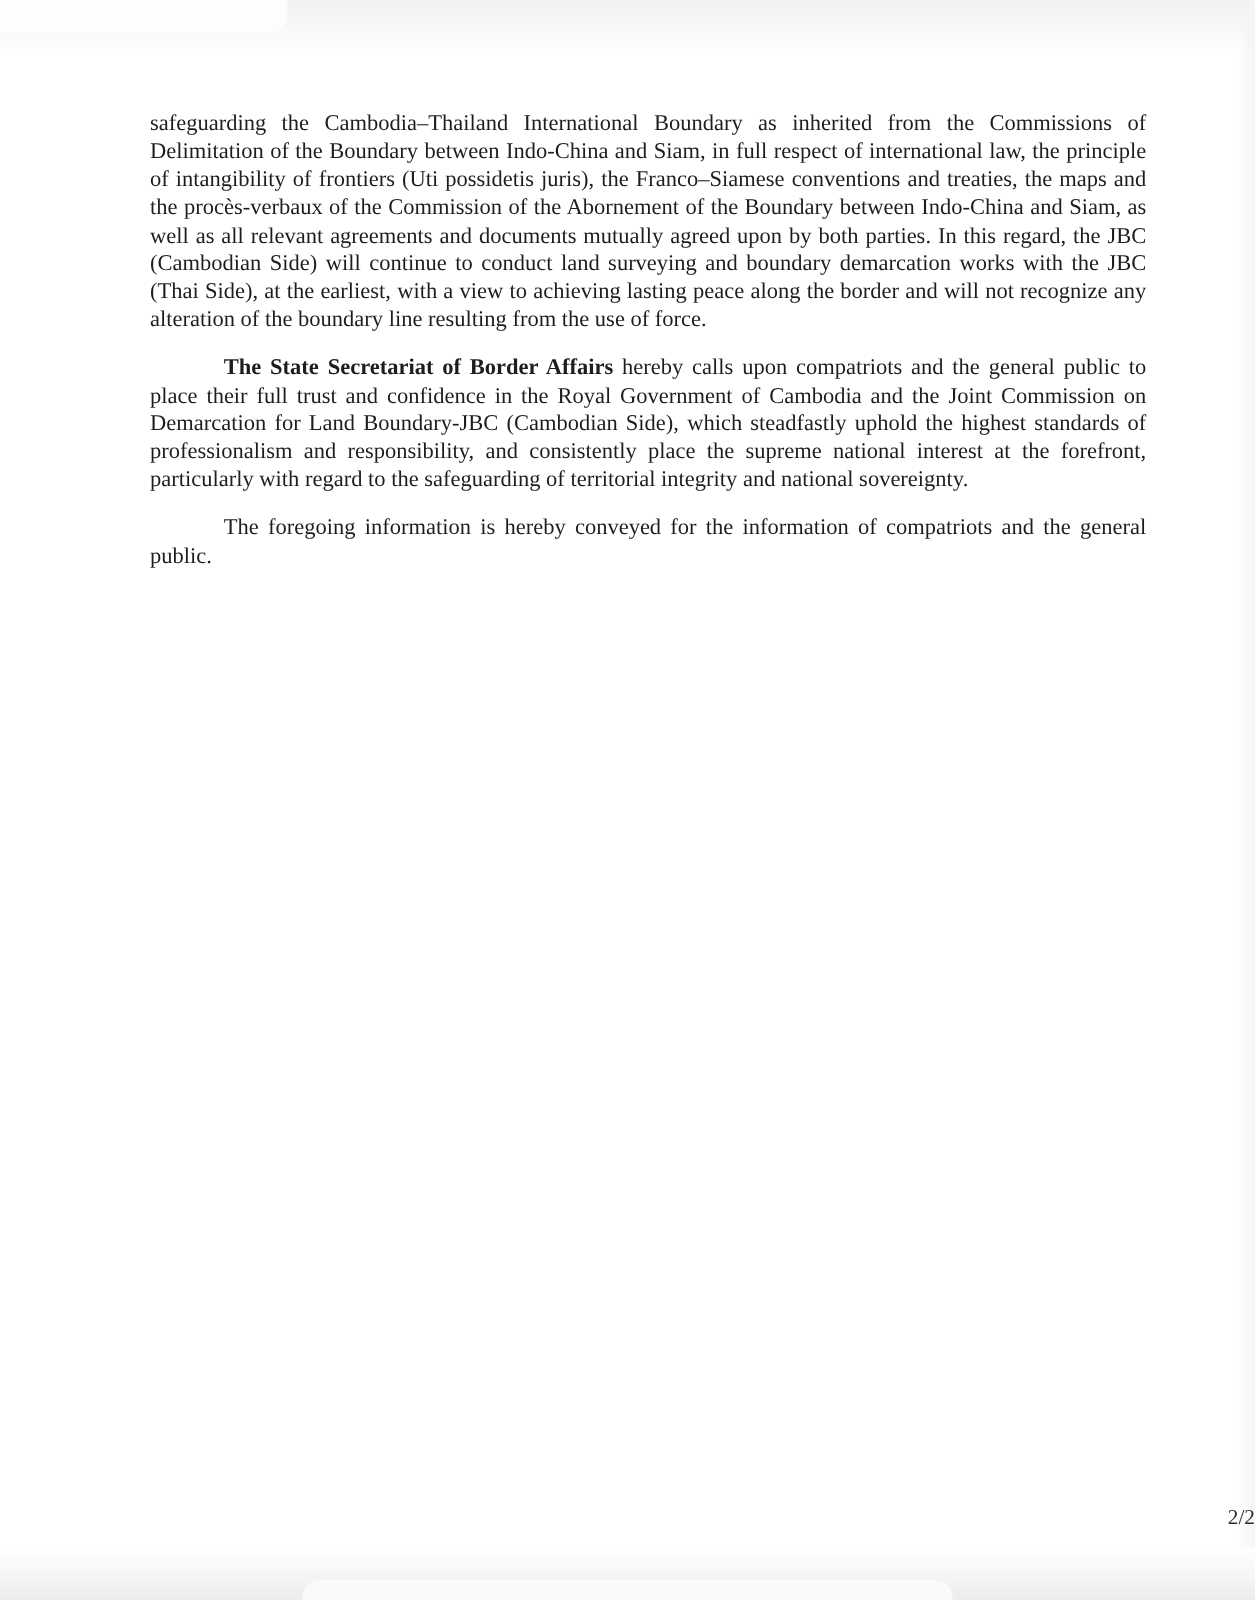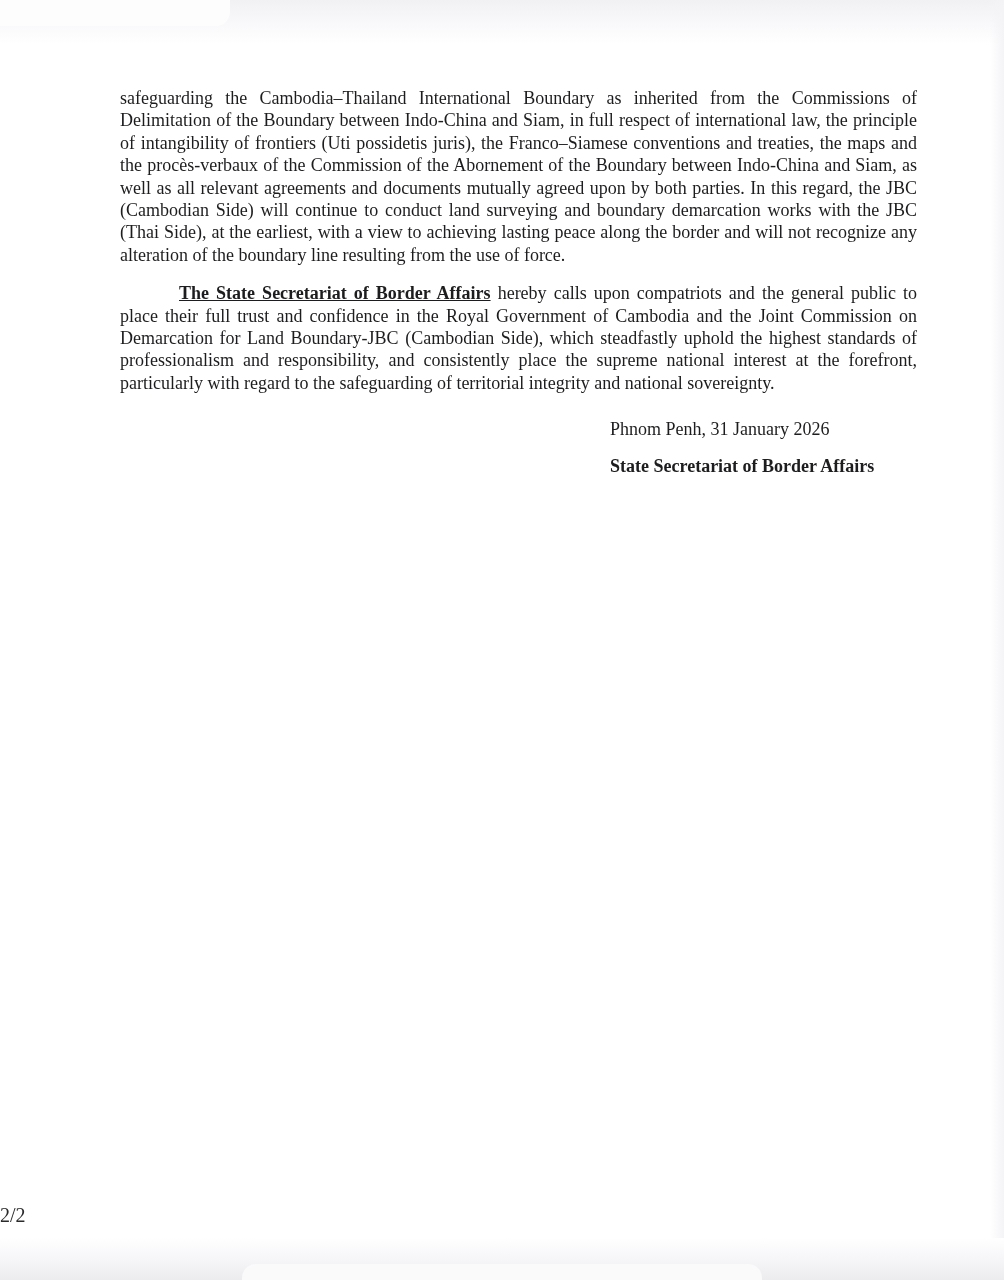--- a/index.html
+++ b/index.html
@@ -63,59 +63,56 @@
     font-size: 18px;
     line-height: 22.4px;
   }
   .para {
     text-align: justify;
     margin: 0 0 16px 0;
   }
   .para.indent {
     text-indent: 59px;
   }
-  .para span.seg-bold   { font-weight: bold; text-decoration: underline; }
+  .para span.seg-bold   { font-weight: bold; }
   .para span.seg-italic { }
 
   .signature-block {
     margin-top: 24px;
     margin-left: 490px;
   }
   .sig-line {
     font-size: 18px;
     line-height: 22px;
   }
   .sig-place-date { margin-bottom: 15px; }
   .sig-signatory  { font-weight: bold; }
 
   .page-footer {
     position: absolute;
     left: 0; right: 0;
     top: 1204px;
-    text-align: left;
-    font-size: 20px;
+    text-align: right;
+    font-size: 17px;
     color: #2a2a2c;
   }
 </style>
 </head>
 <body>
 
 <div class="shade-top"></div>
 <div class="shade-top-corner"></div>
 <div class="shade-right"></div>
 <div class="shade-bottom"></div>
 <div class="shade-bottom-pill"></div>
 
 <div class="doc-body">
 
   <p class="para"><span>safeguarding the Cambodia–Thailand International Boundary as inherited from the Commissions of Delimitation of the Boundary between Indo-China and Siam, in full respect of international law, the principle of intangibility of frontiers </span><span class="seg-italic">(Uti possidetis juris)</span><span>, the Franco–Siamese conventions and treaties, the maps and the procès-verbaux of the Commission of the Abornement of the Boundary between Indo-China and Siam, as well as all relevant agreements and documents mutually agreed upon by both parties. In this regard, the JBC (Cambodian Side) will continue to conduct land surveying and boundary demarcation works with the JBC (Thai Side), at the earliest, with a view to achieving lasting peace along the border and will not recognize any alteration of the boundary line resulting from the use of force.</span></p>
 
   <p class="para indent"><span class="seg-bold">The State Secretariat of Border Affairs</span><span> hereby calls upon compatriots and the general public to place their full trust and confidence in the Royal Government of Cambodia and the Joint Commission on Demarcation for Land Boundary-JBC (Cambodian Side), which steadfastly uphold the highest standards of professionalism and responsibility, and consistently place the supreme national interest at the forefront, particularly with regard to the safeguarding of territorial integrity and national sovereignty.</span></p>
 
+  <p class="para indent"><span>The foregoing information is hereby conveyed for the information of compatriots and the general public.</span></p>
 
-  <div class="signature-block">
-    <div class="sig-line sig-place-date">Phnom Penh, 31 January 2026</div>
-    <div class="sig-line sig-signatory">State Secretariat of Border Affairs</div>
-  </div>
 
 </div>
 
 <div class="page-footer">2/2</div>
 
 </body></html>

